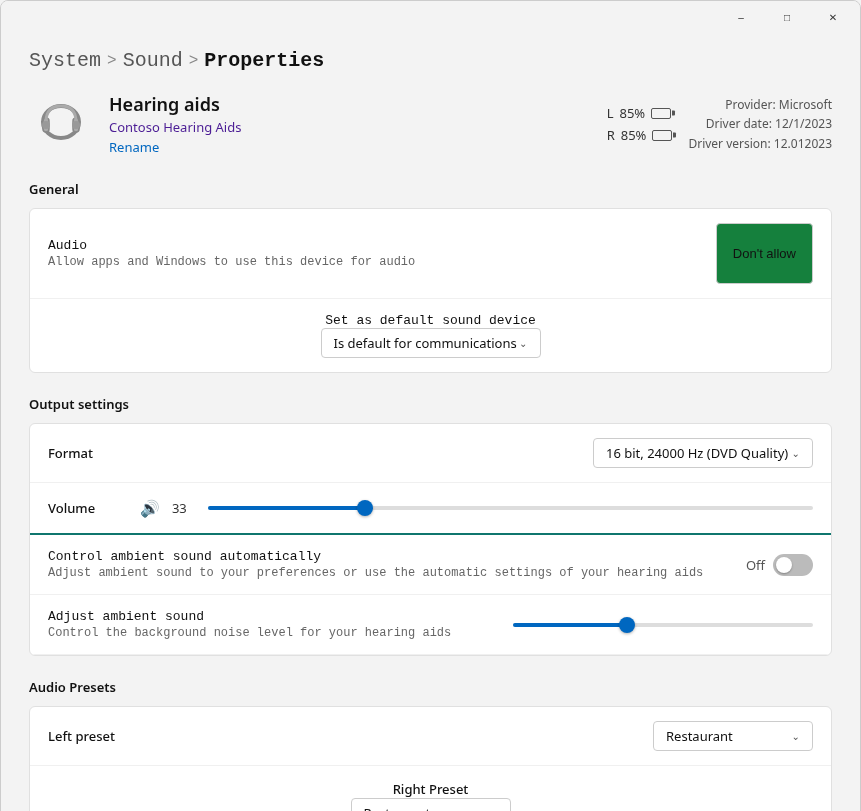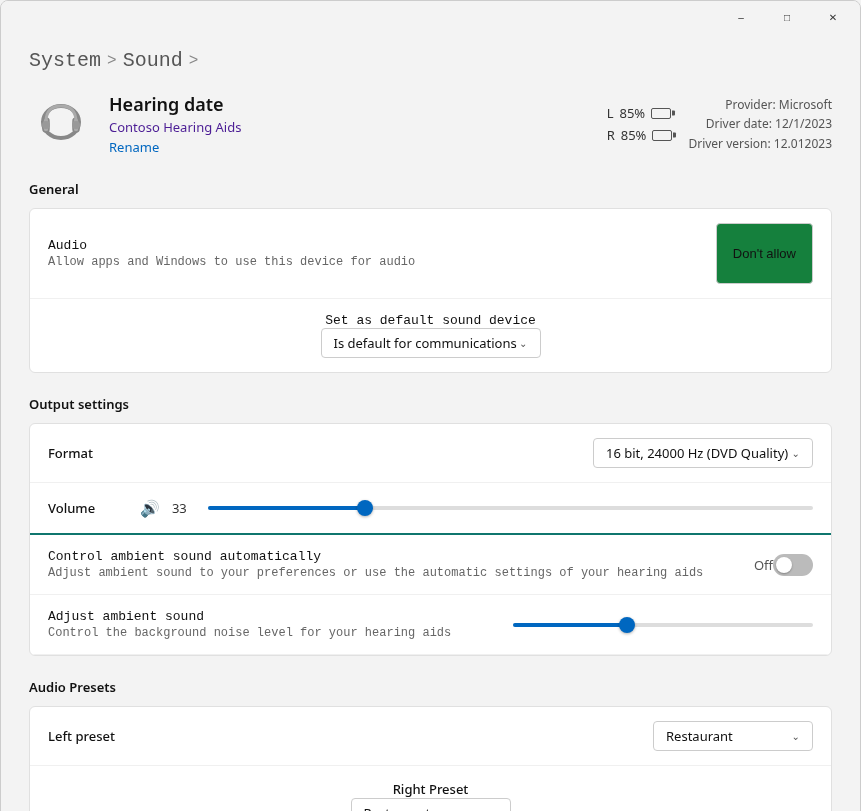--- a/index.html
+++ b/index.html
@@ -269,21 +269,21 @@
       border-radius: 50%;
       position: absolute;
       top: 50%;
       transform: translateY(-50%);
       cursor: pointer;
       box-shadow: 0 1px 3px rgba(0,0,0,0.3);
     }
     .toggle-wrapper {
       display: flex;
       align-items: center;
-      gap: 0;
+      gap: 8px;
     }
     .toggle-label-off {
       font-size: 13px;
       color: #555;
     }
     .toggle {
       width: 40px;
       height: 22px;
       background: #bbb;
       border-radius: 11px;
@@ -325,36 +325,37 @@
     <button class="titlebar-btn close">✕</button>
   </div>
 
   <div class="content">
 
     <div class="breadcrumb">
       <a class="crumb-link">System</a>
       <span class="crumb-sep">&gt;</span>
       <a class="crumb-link">Sound</a>
       <span class="crumb-sep">&gt;</span>
+      <span class="crumb-current">Properties</span>
     </div>
 
     <div class="device-header">
       <div class="device-icon">
 
         <svg viewBox="0 0 60 60" fill="none" xmlns="http://www.w3.org/2000/svg">
           <ellipse cx="30" cy="28" rx="18" ry="16" stroke="#888" stroke-width="4" fill="none"></ellipse>
           <rect x="12" y="24" width="6" height="14" rx="3" fill="#aaa" stroke="#888" stroke-width="1.5"></rect>
           <rect x="42" y="24" width="6" height="14" rx="3" fill="#aaa" stroke="#888" stroke-width="1.5"></rect>
           <path d="M15 28 Q15 12 30 12 Q45 12 45 28" stroke="#aaa" stroke-width="3" fill="none" stroke-linecap="round"></path>
           <circle cx="15" cy="31" r="4" fill="#999"></circle>
           <circle cx="45" cy="31" r="4" fill="#999"></circle>
         </svg>
       </div>
       <div class="device-info">
-        <div class="device-name">Hearing date</div>
+        <div class="device-name">Hearing aids</div>
         <div class="device-subname">Contoso Hearing Aids</div>
         <a class="device-rename">Rename</a>
       </div>
       <div class="battery-info">
         <div class="battery-row">
           <span>L</span>
           <span>85%</span>
           <span class="battery-icon">
             <span class="battery-fill"></span>
           </span>

